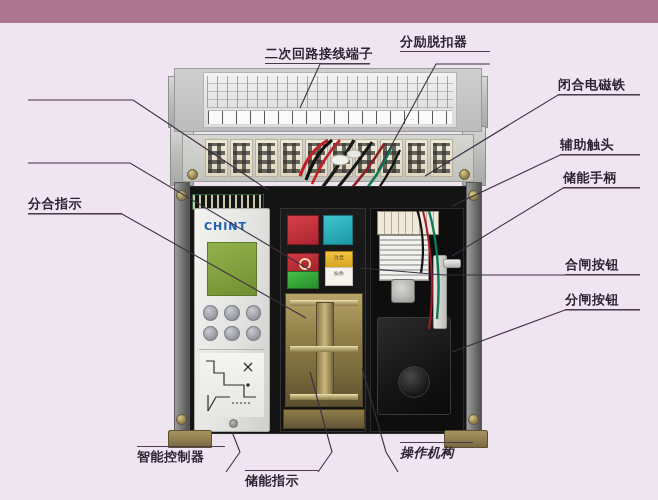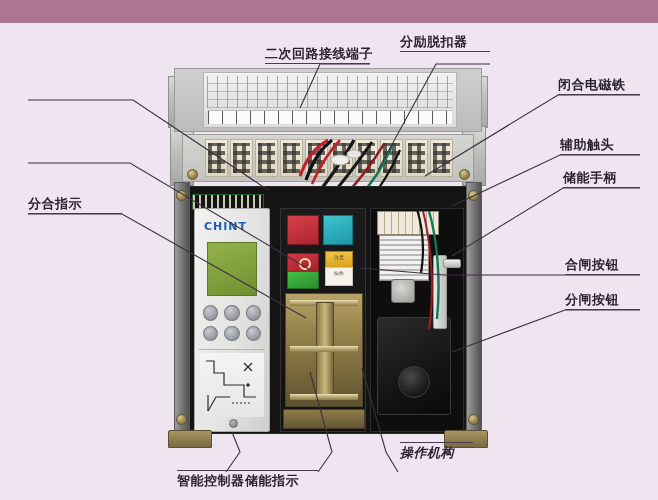--- a/index.html
+++ b/index.html
@@ -559,21 +559,21 @@
   </div>
   <div class="callout" style="left:565px; top:257px; width:75px;">
     <span>合闸按钮</span>
     <span class="underline"></span>
   </div>
   <div class="callout" style="left:565px; top:292px; width:75px;">
     <span>分闸按钮</span>
     <span class="underline"></span>
   </div>
 
-  <div class="callout" style="left:137px; top:470px; width:88px;margin-left:40px;">
+  <div class="callout" style="left:137px; top:446px; width:88px;">
     <span class="underline" style="margin:0 0 2px 0;"></span>
     <span>智能控制器</span>
   </div>
   <div class="callout" style="left:245px; top:470px; width:73px;">
     <span class="underline" style="margin:0 0 2px 0;"></span>
     <span>储能指示</span>
   </div>
   <div class="callout" style="left:400px; top:442px; width:73px;font-style:italic;">
     <span class="underline" style="margin:0 0 2px 0;"></span>
     <span>操作机构</span>

